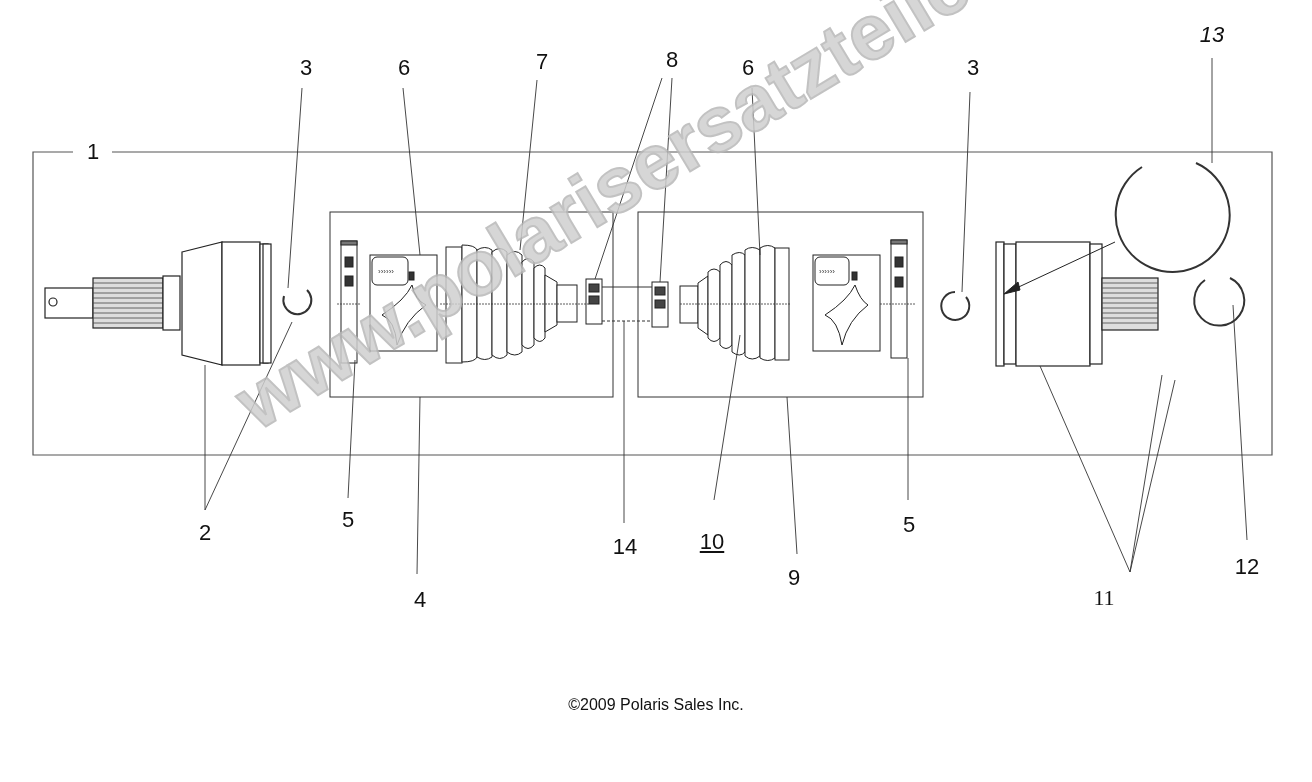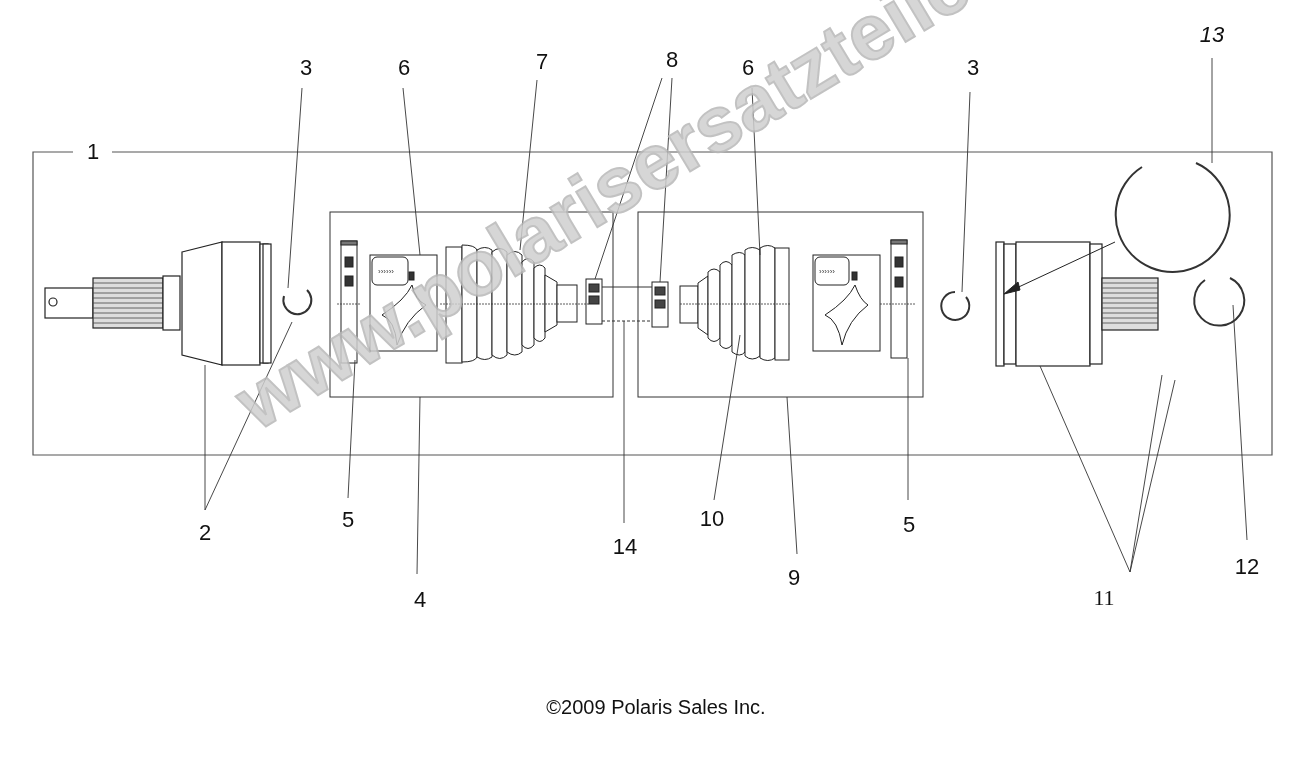--- a/index.html
+++ b/index.html
@@ -1,20 +1,20 @@
 <!DOCTYPE html>
 <html><head>
 <meta charset="utf-8">
 <style>
   html, body { margin:0; padding:0; background:#ffffff; }
   body { width:1312px; height:782px; position:relative; overflow:hidden; font-family:"Liberation Sans", sans-serif; }
   #diagram { position:absolute; left:0; top:0; width:1312px; height:782px; }
   .callout { position:absolute; font-size:22px; color:#111; line-height:1; transform:translate(-50%,-50%); }
   .watermark { position:absolute; left:220px; top:370px; font-size:78px; font-weight:bold; color:#cfcfcf; transform:rotate(-31deg); transform-origin:left top; white-space:nowrap; opacity:0.85; -webkit-text-stroke:2px #b8b8b8; }
-  .copyright { position:absolute; left:0; width:1312px; top:696px; text-align:center; font-size:20px; color:#111; }
+  .copyright { position:absolute; left:0; width:1312px; top:696px; text-align:center; font-size:16px; color:#111; }
 </style>
 </head>
 <body>
 
 <svg id="diagram" viewBox="0 0 1312 782" xmlns="http://www.w3.org/2000/svg">
 
   <g fill="none" stroke="#555" stroke-width="1.2">
     <polyline points="73,152 33,152 33,455 1272,455 1272,152 112,152"></polyline>
   </g>
 
@@ -187,20 +187,20 @@
     <div class="callout" style="left: 306px; top: 68px;">3</div>
     <div class="callout" style="left: 973px; top: 68px;">3</div>
     <div class="callout" style="left: 420px; top: 600px;">4</div>
     <div class="callout" style="left: 348px; top: 520px;">5</div>
     <div class="callout" style="left: 909px; top: 525px;">5</div>
     <div class="callout" style="left: 404px; top: 68px;">6</div>
     <div class="callout" style="left: 748px; top: 68px;">6</div>
     <div class="callout" style="left: 542px; top: 62px;">7</div>
     <div class="callout" style="left: 672px; top: 60px;">8</div>
     <div class="callout" style="left: 794px; top: 578px;">9</div>
-    <div class="callout" style="left: 712px; top: 519px;">10</div>
+    <div class="callout" style="left: 712px; top: 542px; text-decoration: underline;">10</div>
     <div class="callout" style="left: 1104px; top: 598px; font-family: Liberation Serif, serif;">11</div>
     <div class="callout" style="left: 1247px; top: 567px;">12</div>
     <div class="callout" style="left: 1212px; top: 35px; font-style: italic;">13</div>
     <div class="callout" style="left: 625px; top: 547px; text-align: right;">14</div>
   </div>
 
 <div class="copyright">©2009 Polaris Sales Inc.</div>
 
 </body></html>

